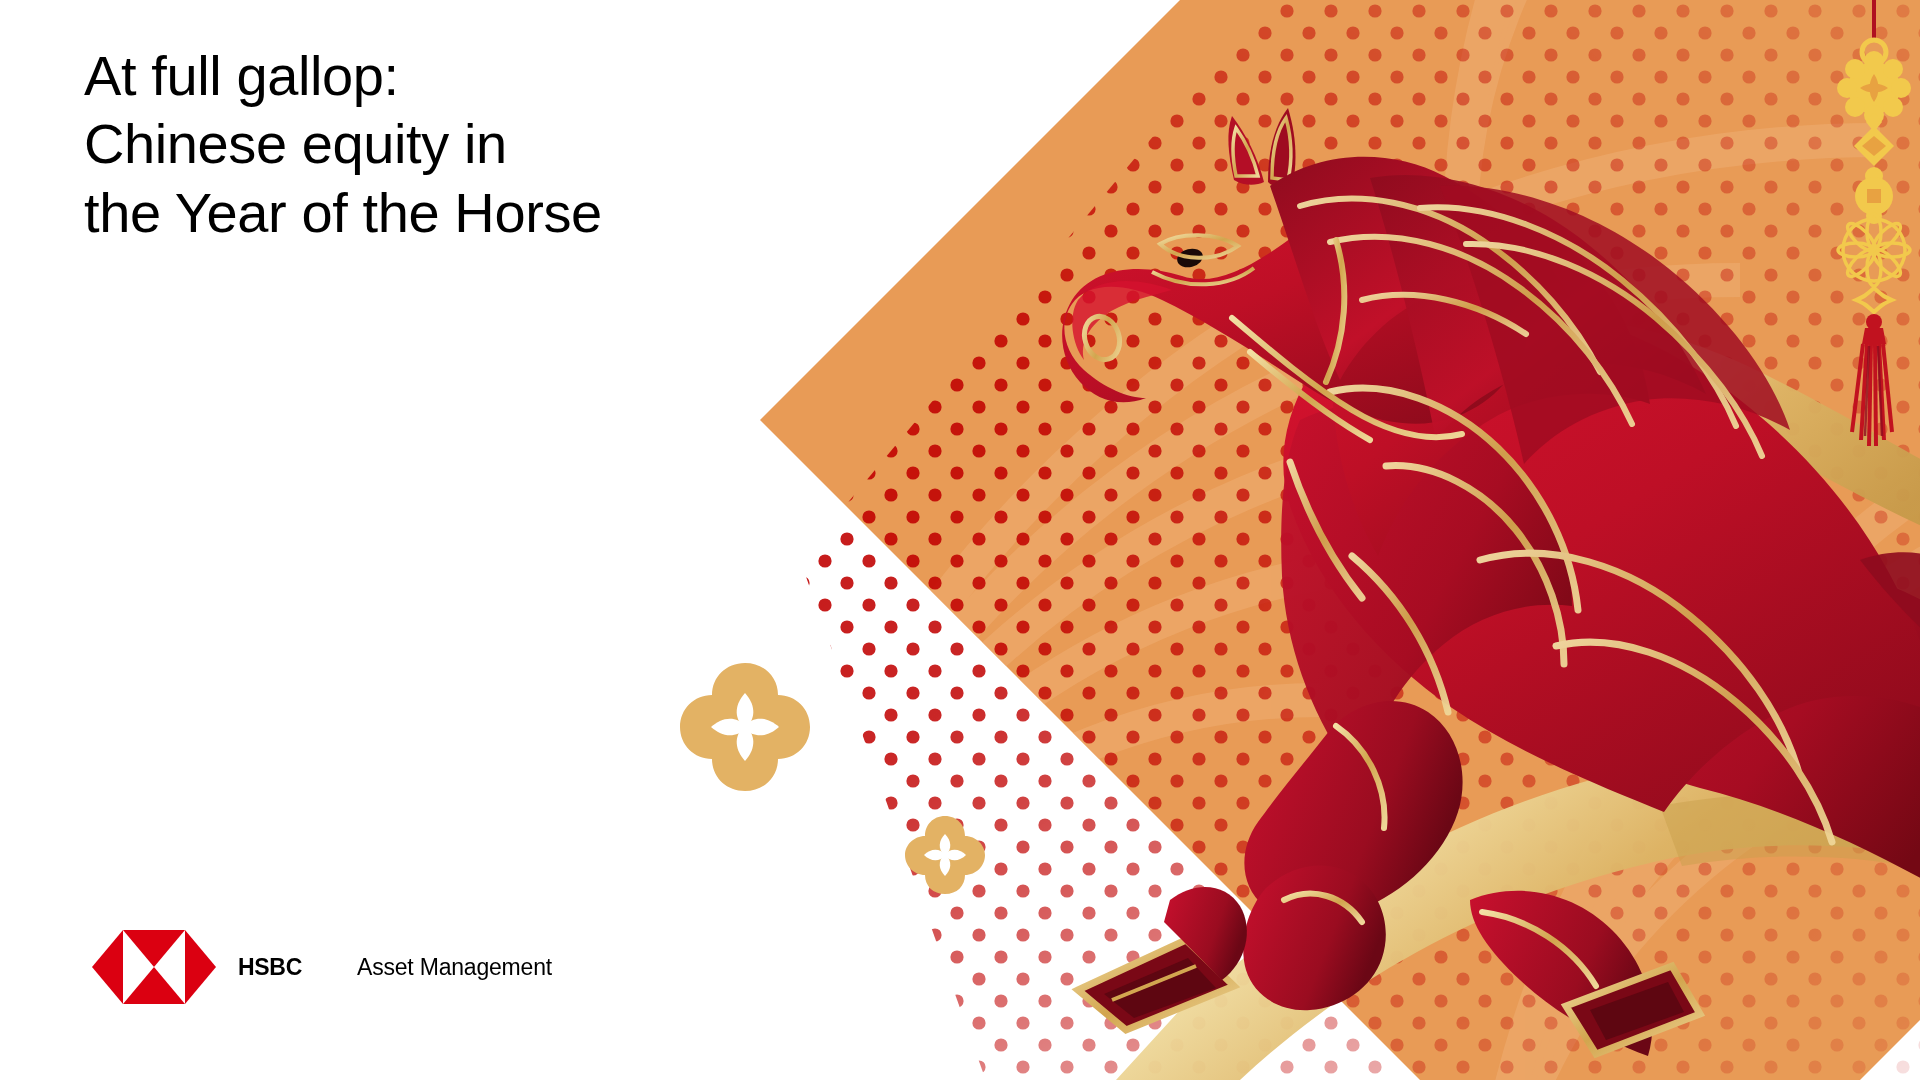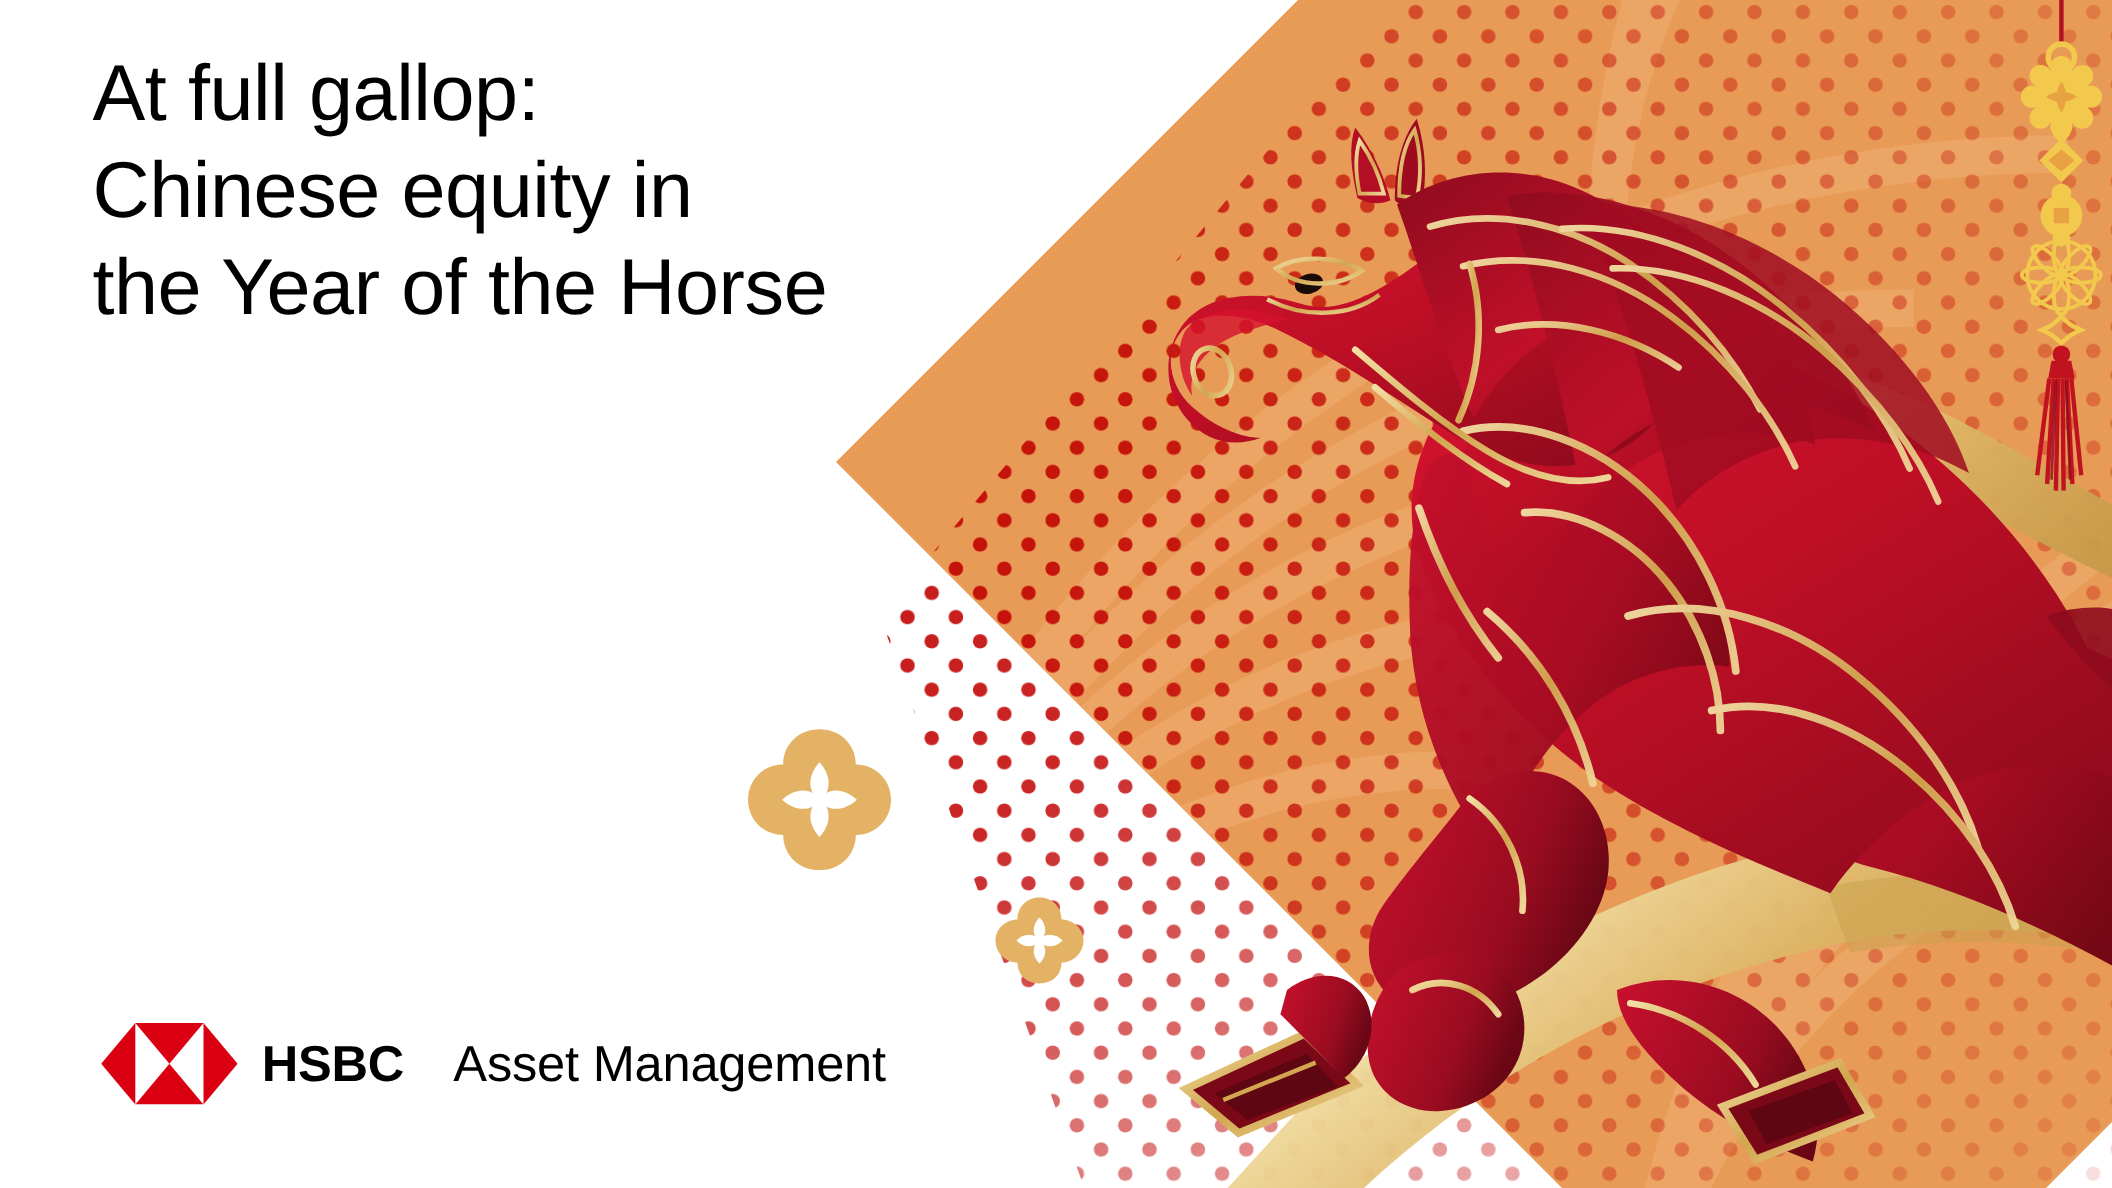--- a/index.html
+++ b/index.html
@@ -7,33 +7,33 @@
   body { font-family:"Liberation Sans", sans-serif; position:relative; }
 
   #stage { position:absolute; inset:0; width:1920px; height:1080px; background:#fff; overflow:hidden; }
 
   
   #artwork { position:absolute; inset:0; }
 
   
   .headline {
     position:absolute; left:84px; top:42px; width:880px;
-    font-size:72px; line-height:1.22; font-weight:400; color:#000000;
+    font-size:56px; line-height:1.22; font-weight:400; color:#000000;
     letter-spacing:-0.4px; white-space:pre-line;
   }
 
   
   .logo-lockup {
     position:absolute; left:92px; top:930px;
     display:flex; align-items:center; gap:22px;
   }
   .logo-mark { width:124px; height:74px; display:block; }
   .logo-words {
-    font-size:46px; line-height:1; color:#000; white-space:nowrap;
-    display:flex; align-items:center; gap:9px;
+    font-size:23px; line-height:1; color:#000; white-space:nowrap;
+    display:flex; align-items:center; gap:19px;
   }
   .logo-words .brand { font-weight:700; letter-spacing:-0.3px; }
   .logo-words .descriptor { font-weight:400; letter-spacing:-0.2px;margin-left:36px; }
 </style>
 </head>
 <body>
 
 <div id="stage">
 
   <div id="artwork">

